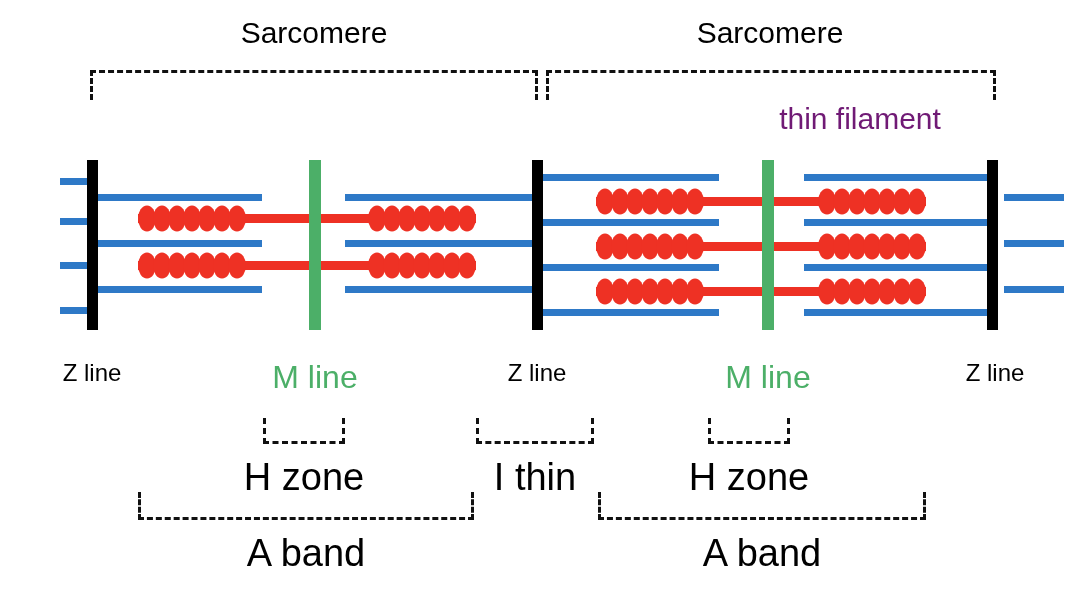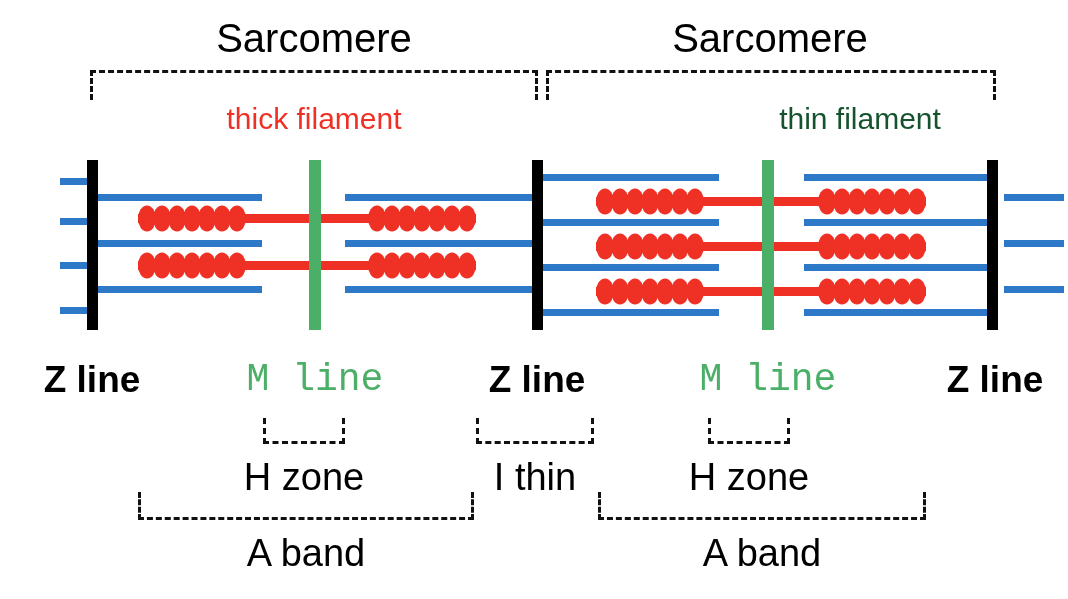--- a/index.html
+++ b/index.html
@@ -3,28 +3,28 @@
 <meta charset="utf-8">
 <style>
   html,body{margin:0;padding:0;background:#ffffff;}
   body{width:1068px;height:599px;overflow:hidden;
        font-family:"Liberation Sans","DejaVu Sans",sans-serif;}
   #stage{position:relative;width:1068px;height:599px;background:#fff;}
 
   .lbl{position:absolute;white-space:nowrap;color:#000;line-height:1;}
   .lbl.c{transform:translateX(-50%);}
 
-  .t-sarc{font-size:40px;}
+  .t-sarc{font-size:30px;}
   .t-fil{font-size:30px;}
-  .t-zline{font-size:37px;font-weight:bold;}
-  .t-mline{font-size:38px;color:#4caf68;font-family:Liberation Mono, monospace;}
+  .t-zline{font-size:24px;}
+  .t-mline{font-size:32px;color:#4caf68;}
   .t-band{font-size:38px;}
 
   .red{color:#ee3124;}
-  .blue{color:#14532d;}
+  .blue{color:#701a75;}
 
   
   .zline{position:absolute;background:#000;}
   .mline{position:absolute;background:#4caf68;}
   .thin{position:absolute;background:#2e79c7;height:7px;border-radius:0;}
 
   .headrow{position:absolute;height:28px;}
   .headrow svg{display:block;overflow:visible;}
 
   
@@ -40,21 +40,20 @@
 
 <div id="stage">
 
   <div class="lbl c t-sarc" style="left:314px;top:18px;">Sarcomere</div>
 
   <div class="lbl c t-sarc" style="left:770px;top:18px;">Sarcomere</div>
 
   <div class="brk" style="left:90px;top:70px;width:448px;height:30px;"></div>
   <div class="brk" style="left:546px;top:70px;width:450px;height:30px;"></div>
 
-  <div class="lbl c t-fil red" style="left:314px;top:104px;">thick filament</div>
 
   <div class="lbl c t-fil blue" style="left:860px;top:104px;">thin filament</div>
 
   <div class="thin" style="left:60px;top:178px;width:34px;"></div>
   <div class="thin" style="left:60px;top:218px;width:34px;"></div>
   <div class="thin" style="left:60px;top:262px;width:34px;"></div>
   <div class="thin" style="left:60px;top:307px;width:34px;"></div>
 
   <div class="thin" style="left:94px;top:194px;width:168px;"></div>
   <div class="thin" style="left:94px;top:240px;width:168px;"></div>

